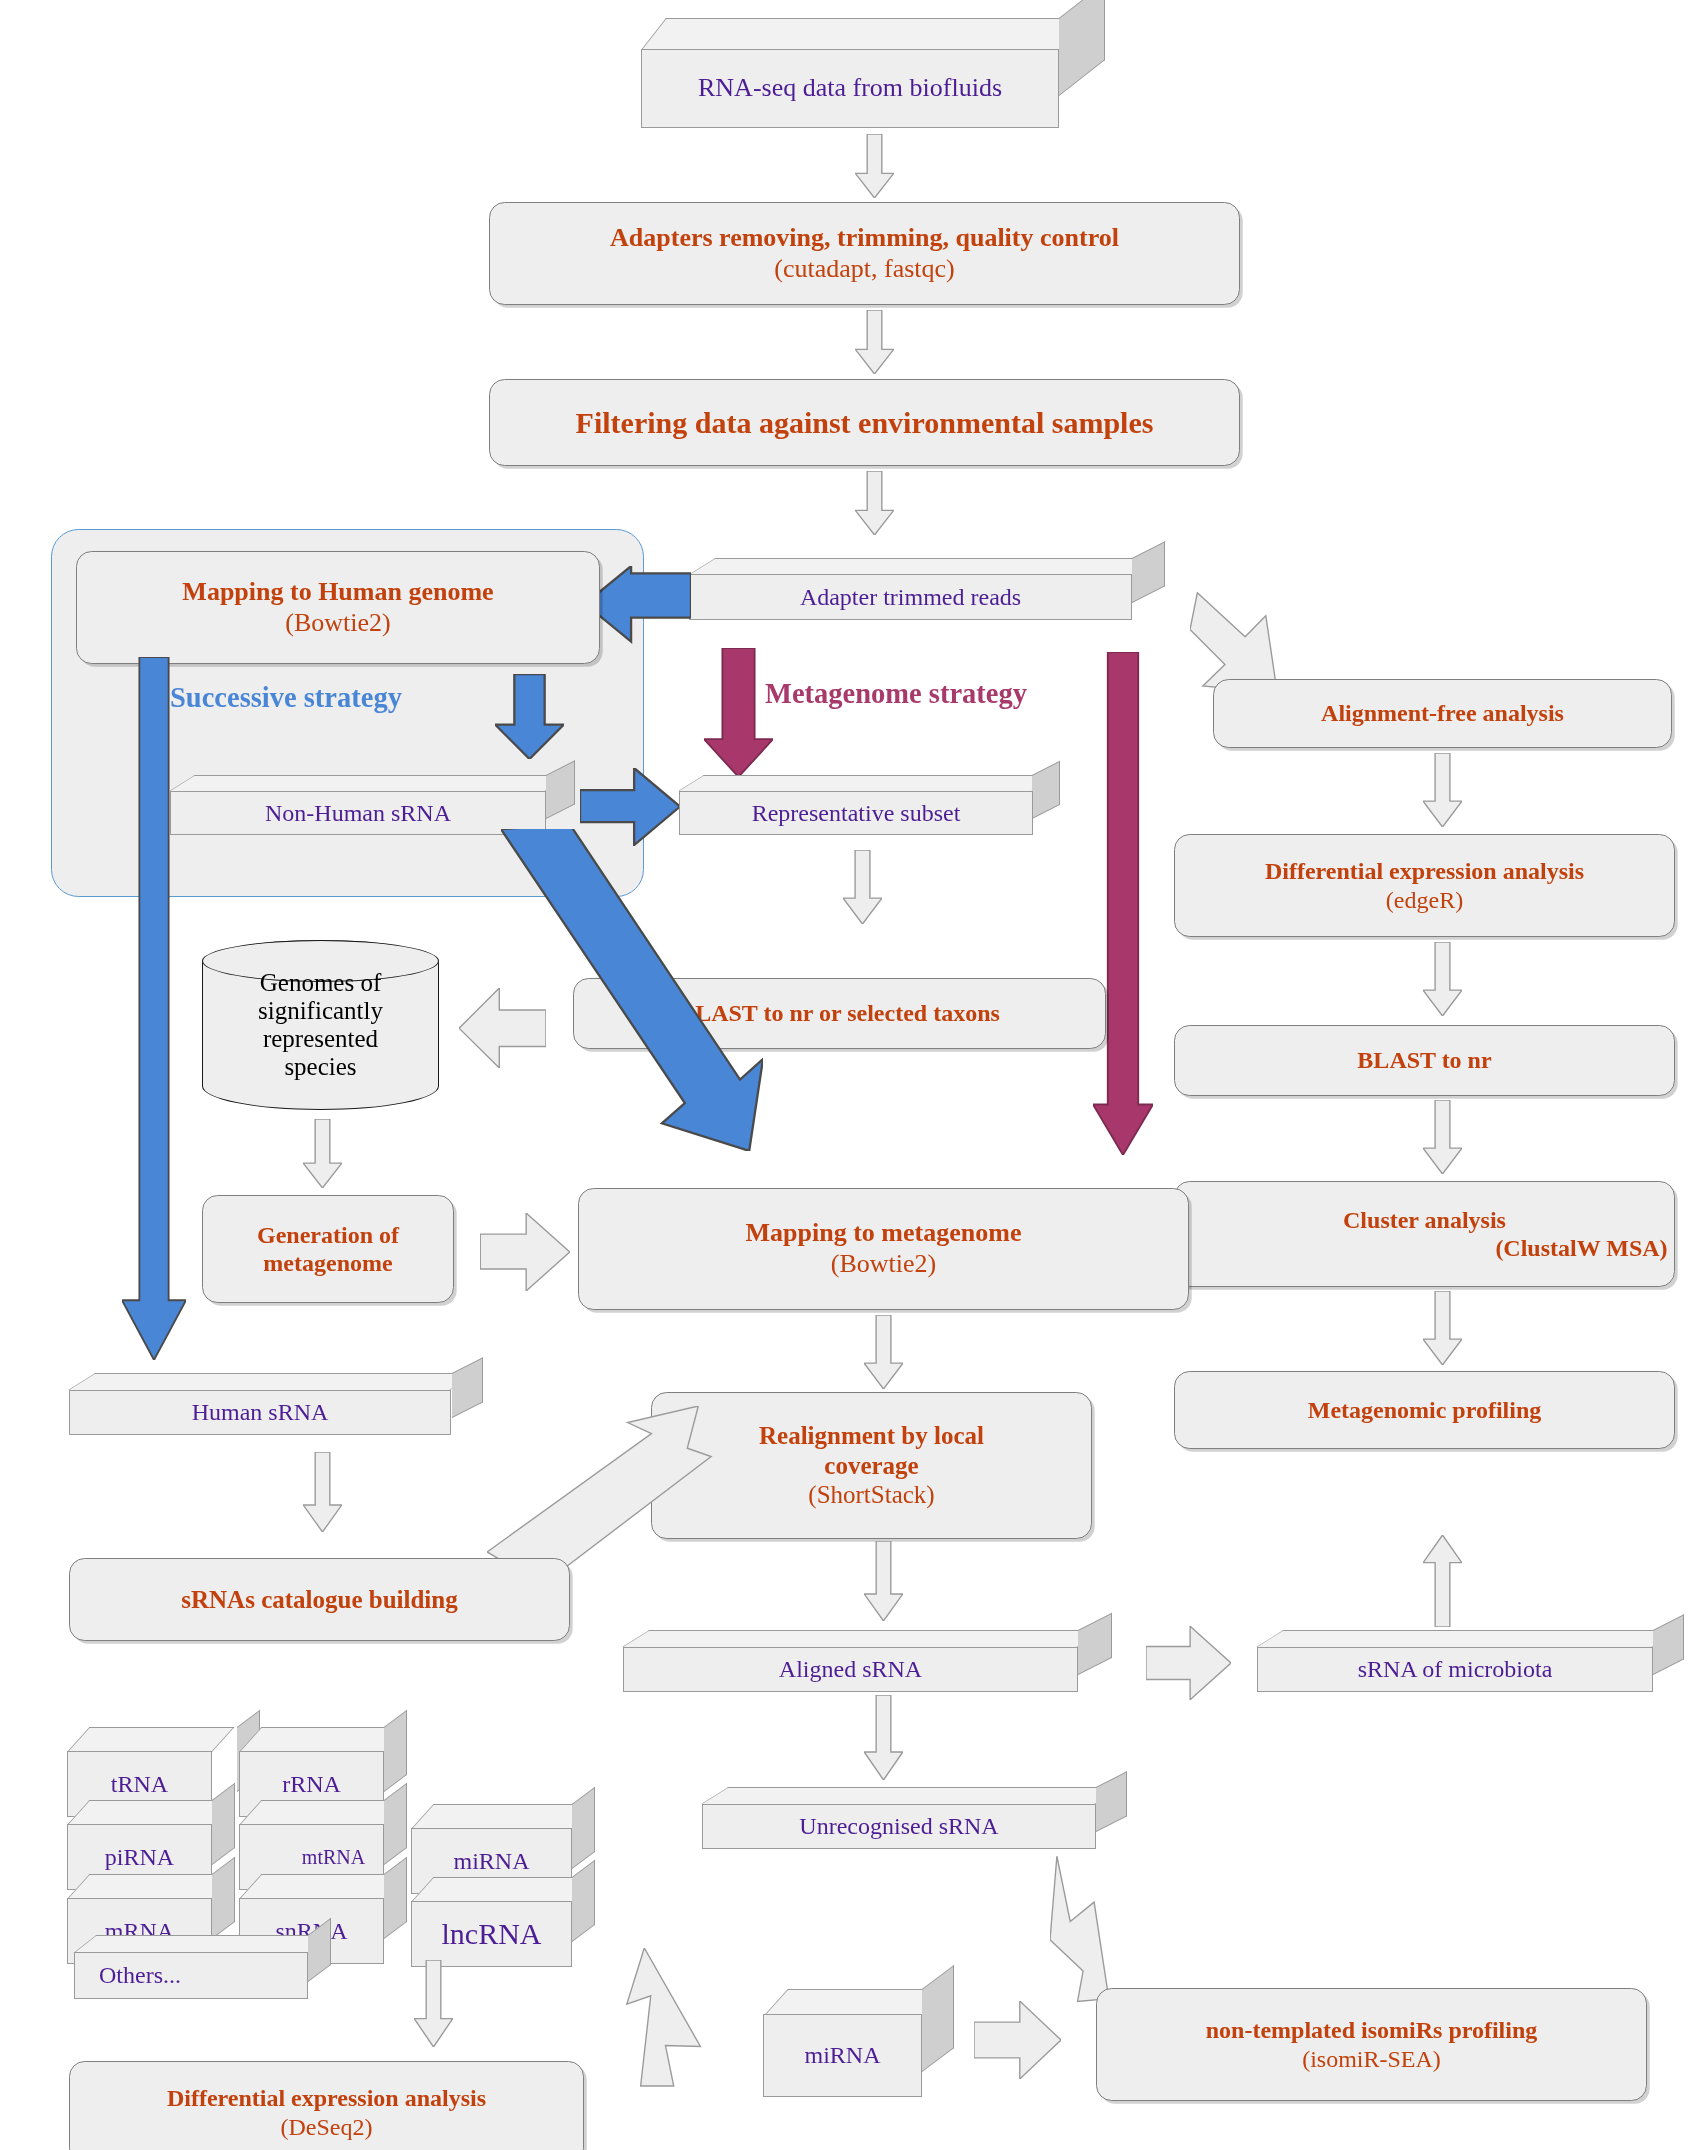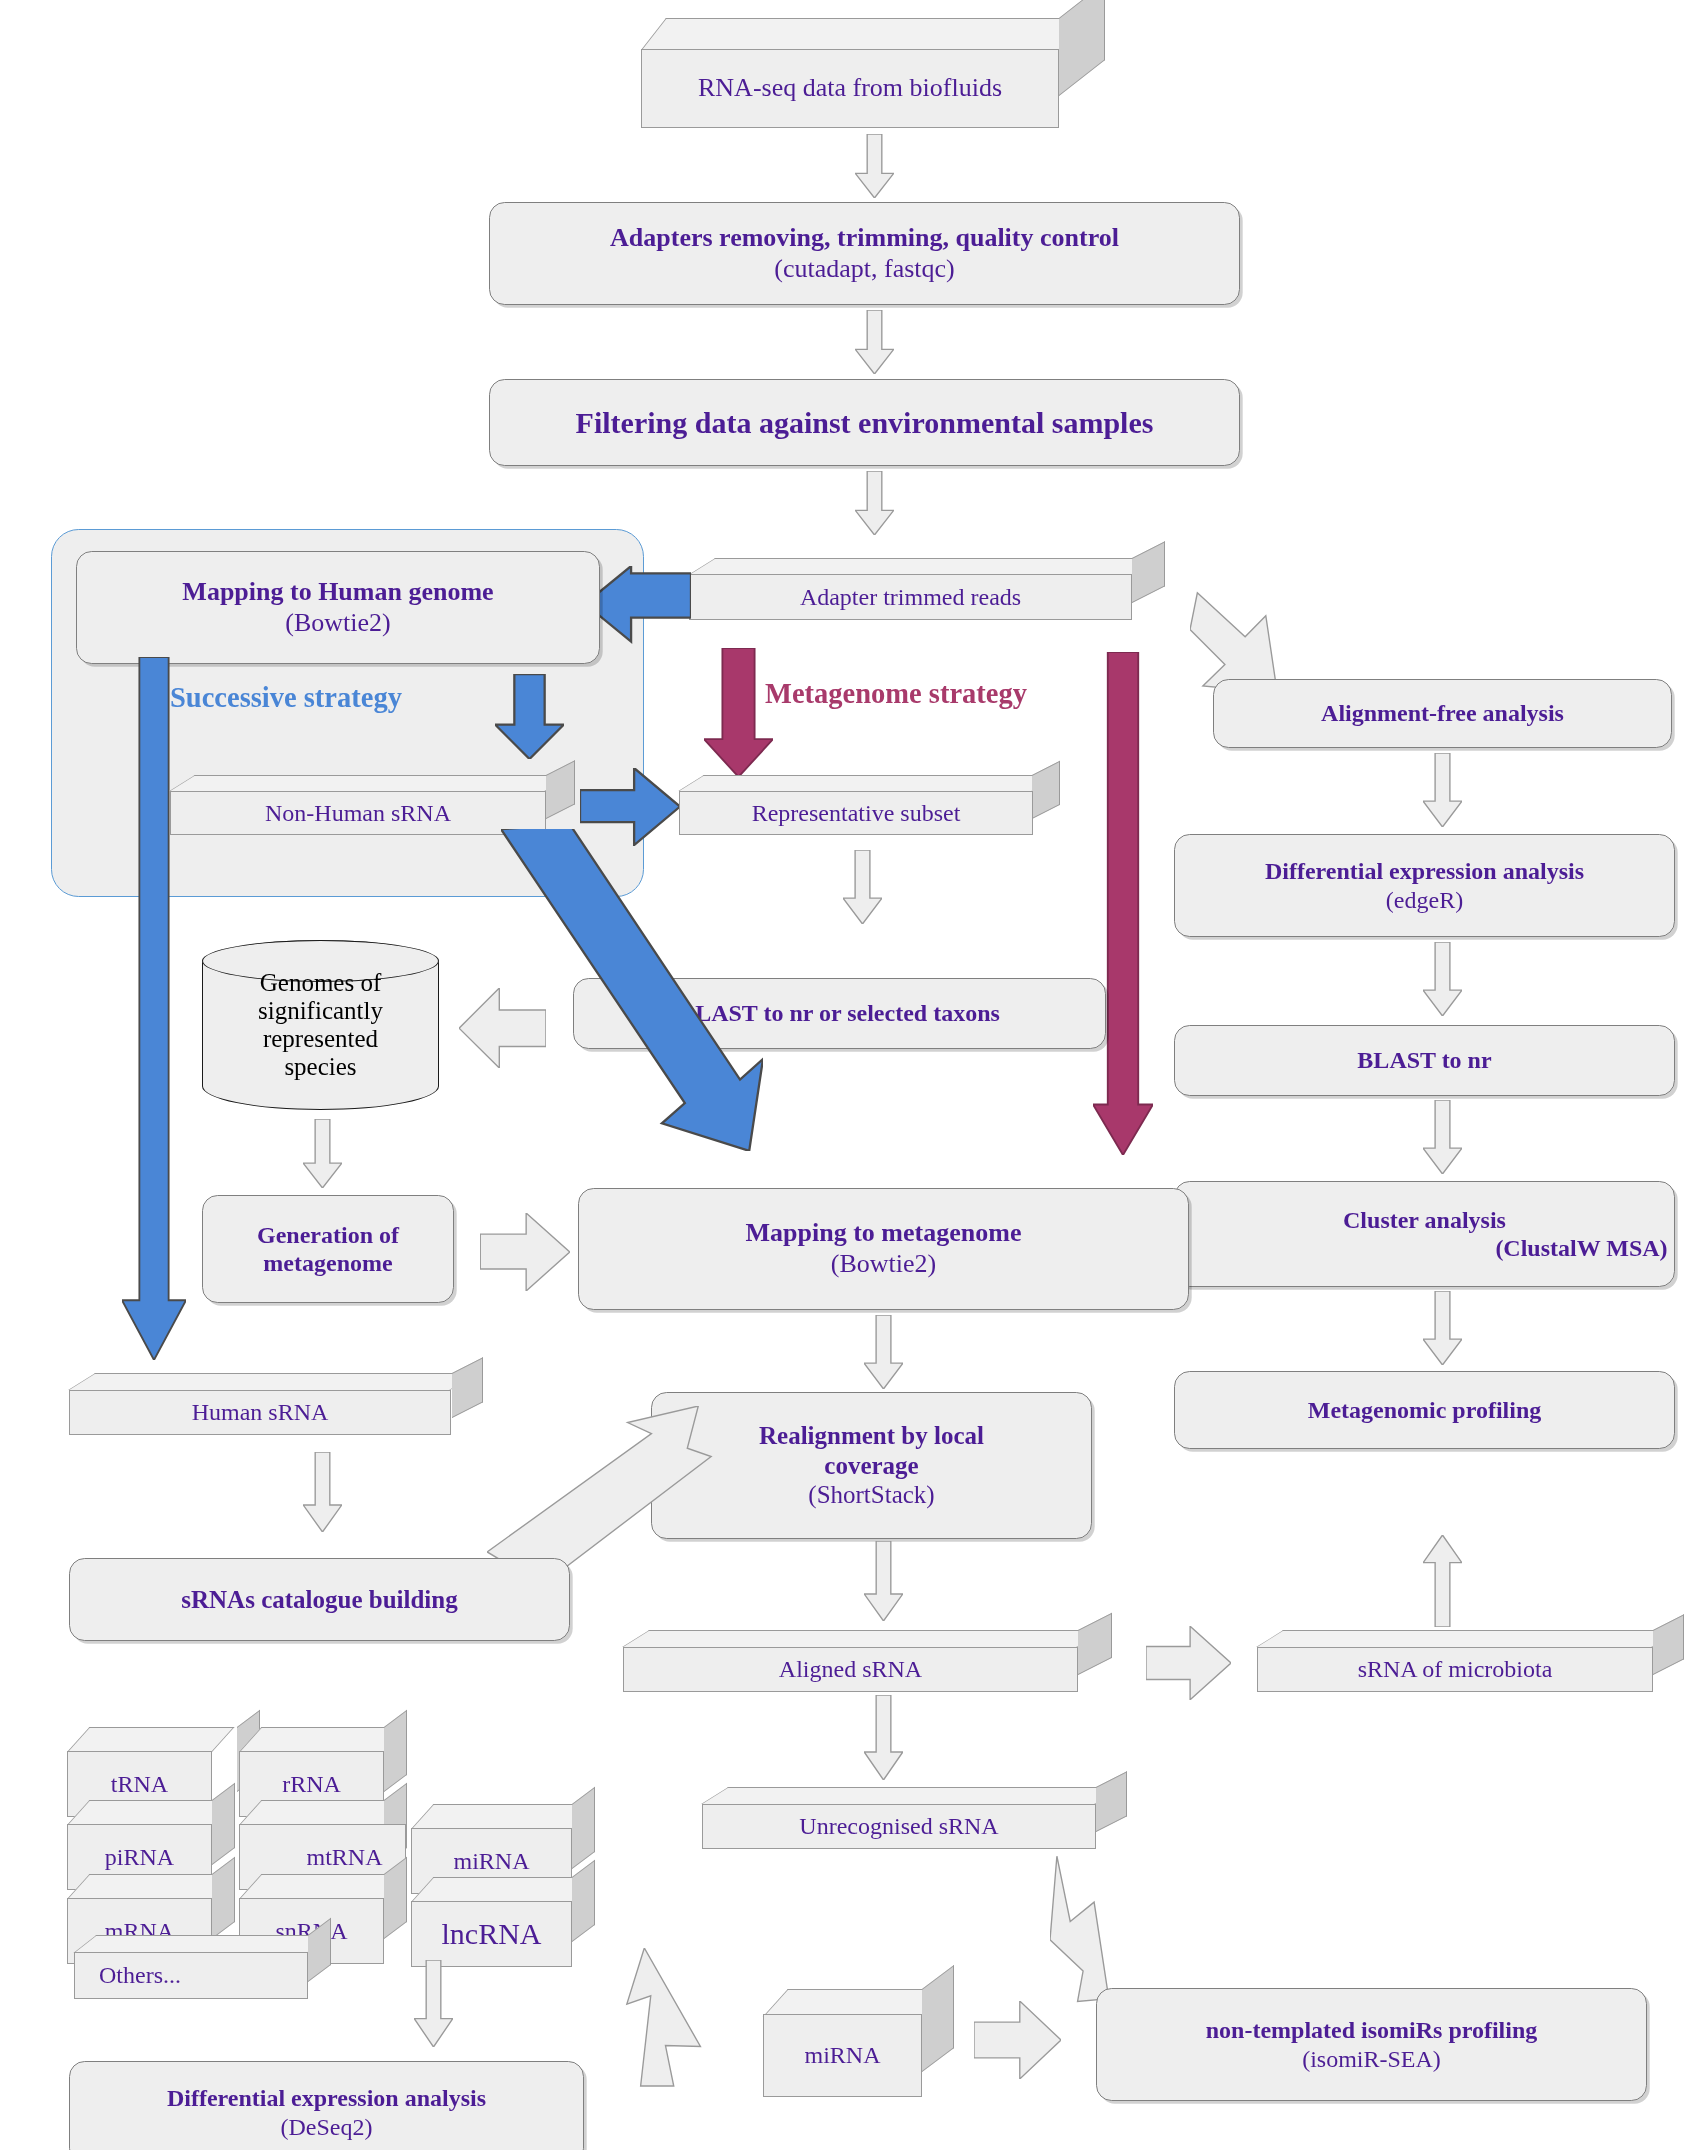--- a/index.html
+++ b/index.html
@@ -18,21 +18,21 @@
     overflow: hidden;
   }
   
   .node {
     position: absolute;
     box-sizing: border-box;
     display: flex;
     align-items: center;
     justify-content: center;
     text-align: center;
-    color: #4c1d95;
+    color: #c2410c;
     line-height: 1.18;
   }
   .node .lines { width: 100%; padding: 0 6.4px; }
   .node .l1, .node .l2 { display: block; }
 
   
   .rrect {
     background: #eeeeee;
     border: 1.4px solid #7f7f7f;
     border-radius: 15.6px;
@@ -477,21 +477,21 @@
   <div class="cube" style="left:67px; top:1800px; width:168px; height:90px;">
     <div class="top" style="width:145px; height:25px; transform: skewX(-42deg); transform-origin: bottom left;"></div>
     <div class="side" style="width:23px; height:65px; transform: skewY(-37deg); transform-origin: top left;"></div>
     <div class="face" style="width:145px; height:66px; font-size:24px;">
       <span class="lines"><span class="l1">piRNA</span></span>
     </div>
   </div>
   <div class="cube" style="left:239px; top:1800px; width:168px; height:90px;">
     <div class="top" style="width:145px; height:25px; transform: skewX(-42deg); transform-origin: bottom left;"></div>
     <div class="side" style="width:23px; height:65px; transform: skewY(-37deg); transform-origin: top left;"></div>
-    <div class="face" style="width:167px; height:66px; font-size:24px;padding-left:44px;">
+    <div class="face" style="width:145px; height:66px; font-size:20px;padding-left:44px;">
       <span class="lines"><span class="l1">mtRNA</span></span>
     </div>
   </div>
   <div class="cube" style="left:411px; top:1804px; width:184px; height:90px;">
     <div class="top" style="width:161px; height:25px; transform: skewX(-42deg); transform-origin: bottom left;"></div>
     <div class="side" style="width:23px; height:65px; transform: skewY(-37deg); transform-origin: top left;"></div>
     <div class="face" style="width:161px; height:66px; font-size:24px;">
       <span class="lines"><span class="l1">miRNA</span></span>
     </div>
   </div>

